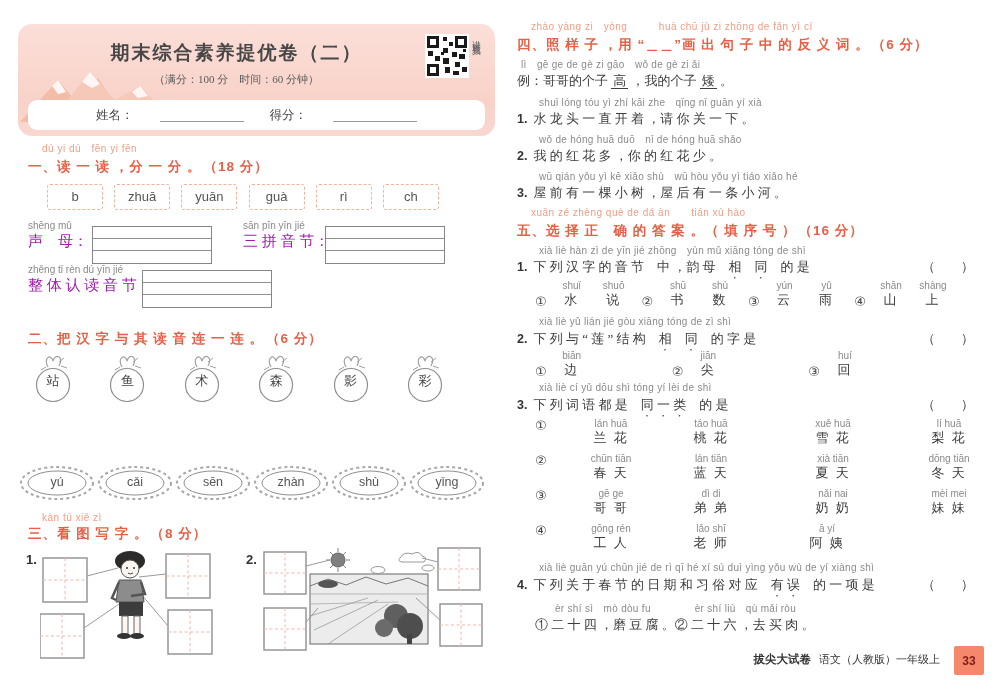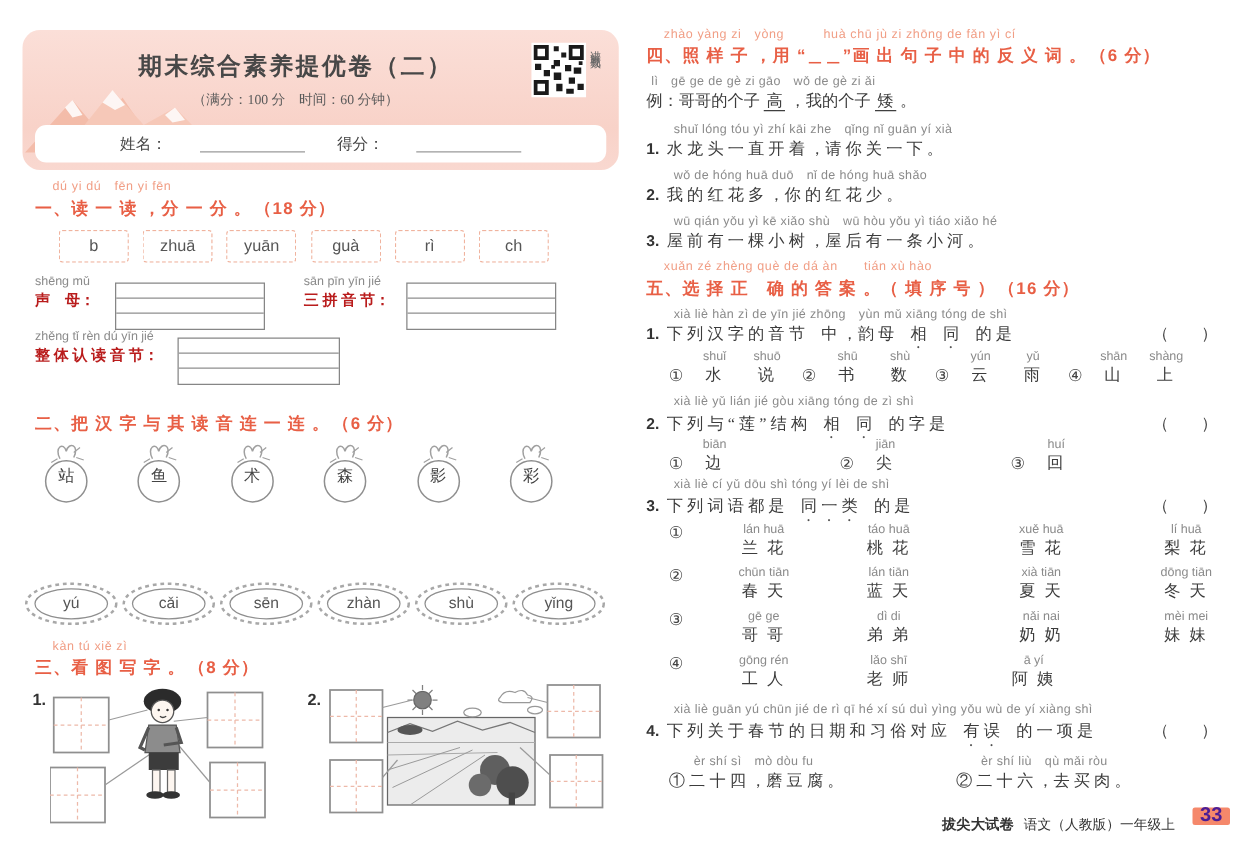--- a/index.html
+++ b/index.html
@@ -29,21 +29,21 @@
   
   .syl-row{position:absolute;left:47px;top:184px;width:392px;display:flex;justify-content:space-between;}
   .syl{min-width:42px;height:24px;line-height:24px;text-align:center;padding:0 6px;font-size:13px;color:#555;
        border:1.5px dashed #f0b39e;border-radius:3px;background:#fff;}
   
   .ruled{position:absolute;background:#fff;border:1px solid #868686;}
   .ruled::before,.ruled::after{content:"";position:absolute;left:0;right:0;border-top:1px solid #8f8f8f;}
   .ruled::before{top:11px;} .ruled::after{top:23px;}
   .grp{position:absolute;}
   .g-py{font-size:10px;color:#8a8a8a;}
-  .g-lab{font-size:12px;color:#b91c1c;font-family:"Liberation Serif","DejaVu Serif",serif;margin-top:1px;font-weight:bold;}
+  .g-lab{font-size:15px;color:#a21caf;font-family:"Liberation Serif","DejaVu Serif",serif;margin-top:1px;}
   
   .bag-row{position:absolute;left:30px;top:352px;width:420px;display:flex;justify-content:space-between;}
   .bag{position:relative;width:48px;height:60px;}
   .bag-char{position:absolute;left:0;top:20px;width:46px;text-align:center;font-size:13px;color:#444;
             font-family:"Liberation Serif","DejaVu Serif",serif;}
   .flower-row{position:absolute;left:18px;top:464px;width:450px;display:flex;justify-content:space-between;}
   .flower{position:relative;width:78px;height:38px;}
   .flower-txt{position:absolute;left:0;top:11px;width:78px;text-align:center;font-size:12.5px;color:#555;}
   
   .fig-num{position:absolute;font-weight:bold;font-size:13px;color:#333;}
@@ -58,22 +58,22 @@
   .opt{display:flex;align-items:flex-end;gap:8px;}
   .marker{font-size:13px;color:#444;}
   .word{display:inline-flex;flex-direction:column;align-items:center;min-width:34px;}
   .word .wpy{font-size:10px;color:#8a8a8a;}
   .word .wzi{font-size:13px;color:#3c3c3c;font-family:"Liberation Serif","DejaVu Serif",serif;letter-spacing:2px;}
   .w100{width:100px;}
   
   .footer{position:absolute;right:52px;top:652px;font-size:11px;color:#333;
           font-family:"Liberation Serif","DejaVu Serif",serif;}
   .footer b{font-family:"Liberation Sans",sans-serif;font-size:11.5px;margin-right:8px;}
-  .pagebox{position:absolute;right:8px;top:646px;width:30px;height:14px;background:#f5886b;color:#4c1d95;
-           font-weight:bold;font-size:16px;display:flex;align-items:center;justify-content:center;border-radius:2px;}
+  .pagebox{position:absolute;right:8px;top:646px;width:30px;height:29px;background:#f5886b;color:#7f1d1d;
+           font-weight:bold;font-size:12px;display:flex;align-items:center;justify-content:center;border-radius:2px;}
   svg{display:block;}
 </style>
 </head>
 <body>
 
 <div class="sheet">
 
   <div class="header-box">
     <svg width="160" height="82" style="position:absolute;left:2px;top:28px;opacity:.8" viewBox="0 0 160 82">
       <polygon points="0,70 38,28 58,52 78,26 108,70" fill="#f3b7a2"></polygon>
@@ -524,21 +524,21 @@
         </span>
       <span class="word w100" style="margin-left:16px">
           <span class="wpy">ā yí</span>
           <span class="wzi">阿 姨</span>
         </span>
     </div>
 
     <div class="r-abs py" style="left:34px;top:562px">xià liè guān yú chūn jié de rì qī hé xí sú duì yìng yǒu wù de yí xiàng shì</div>
     <div class="r-abs hz" style="left:12px;top:576px"><span class="num">4.</span><span>下 列 关 于 春 节 的 日 期 和 习 俗 对 应　</span><span class="em">有 误</span><span>　的 一 项 是</span></div>
     <div class="bracket" style="right:18px;top:576px">（　　）</div>
-    <div class="opt-row" style="left:30px;top:602px;gap:90px">
+    <div class="opt-row" style="left:30px;top:602px;">
       <div>
         <div class="py" style="margin-left:20px">èr shí sì　mò dòu fu</div>
         <div class="hz"><span class="marker">①</span> <span>二 十 四 ，磨 豆 腐 。</span></div>
       </div>
       <div>
         <div class="py" style="margin-left:20px">èr shí liù　qù mǎi ròu</div>
         <div class="hz"><span class="marker">②</span> <span>二 十 六 ，去 买 肉 。</span></div>
       </div>
     </div>
 

